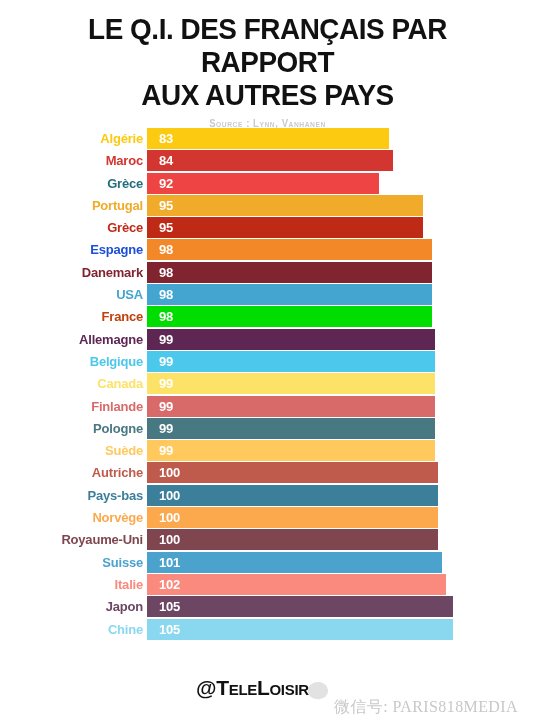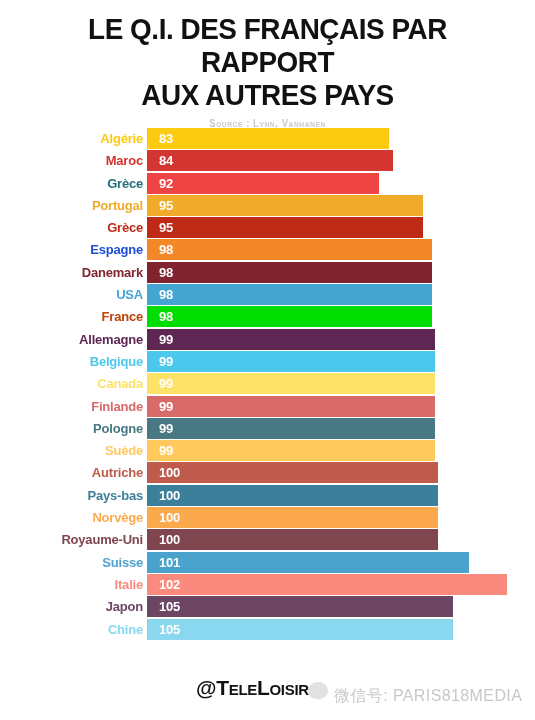--- a/index.html
+++ b/index.html
@@ -87,25 +87,26 @@
     left:196px;top:4px;
     font-size:21px;
     font-weight:bold;
     color:#111111;
     font-variant:small-caps;
     letter-spacing:-0.3px;
     white-space:nowrap;
   }
   .watermark{
     position:absolute;
-    left:334px;top:14px;
+    left:334px;top:25px;
     font-size:16px;
     color:#c8c8c8;
     white-space:nowrap;
     letter-spacing:0.4px;
+    font-family:Liberation Serif, serif;
   }
   .wechat-icon{
     position:absolute;
     left:308px;top:10px;
     width:20px;height:17px;
     border-radius:50% 50% 45% 45%;
     background:#e2e2e2;
   }
   .wechat-icon:after{
     content:"";
@@ -278,29 +279,29 @@
         <div class="cat-label" style="color: rgb(127, 70, 80);">Royaume-Uni</div>
         <div class="bar-wrap">
           <div class="bar" style="background: rgb(127, 70, 80); width: 291px;">
             <span class="bar-value">100</span>
           </div>
         </div>
       </div>
       <div class="row">
         <div class="cat-label" style="color: rgb(75, 163, 205);">Suisse</div>
         <div class="bar-wrap">
-          <div class="bar" style="background: rgb(75, 163, 205); width: 322px;">
+          <div class="bar" style="background: rgb(75, 163, 205); width: 295px;">
             <span class="bar-value">101</span>
           </div>
         </div>
       </div>
       <div class="row">
         <div class="cat-label" style="color: rgb(251, 138, 126);">Italie</div>
         <div class="bar-wrap">
-          <div class="bar" style="background: rgb(251, 138, 126); width: 360px;">
+          <div class="bar" style="background: rgb(251, 138, 126); width: 299px;">
             <span class="bar-value">102</span>
           </div>
         </div>
       </div>
       <div class="row">
         <div class="cat-label" style="color: rgb(109, 70, 100);">Japon</div>
         <div class="bar-wrap">
           <div class="bar" style="background: rgb(109, 70, 100); width: 306px;">
             <span class="bar-value">105</span>
           </div>

